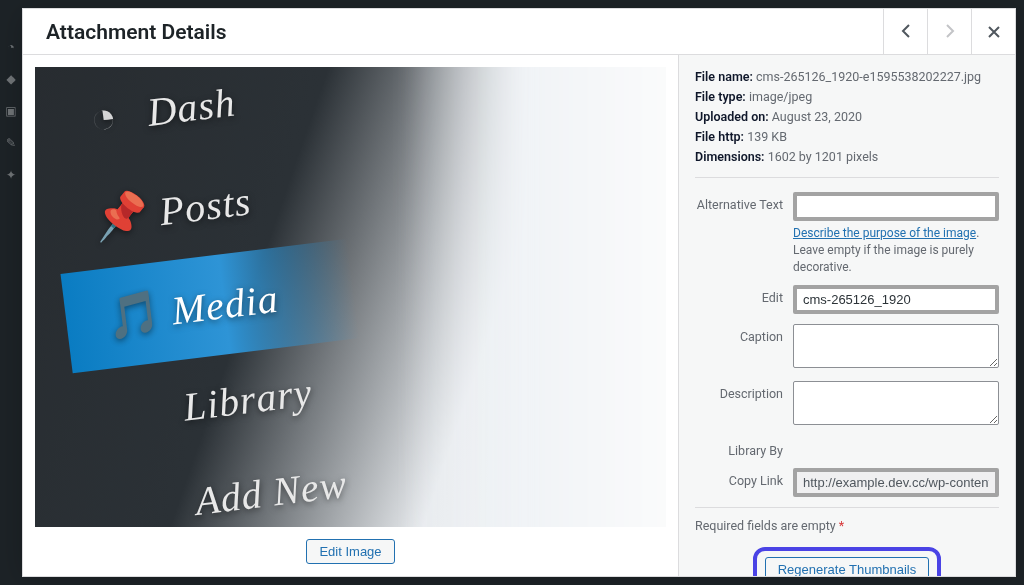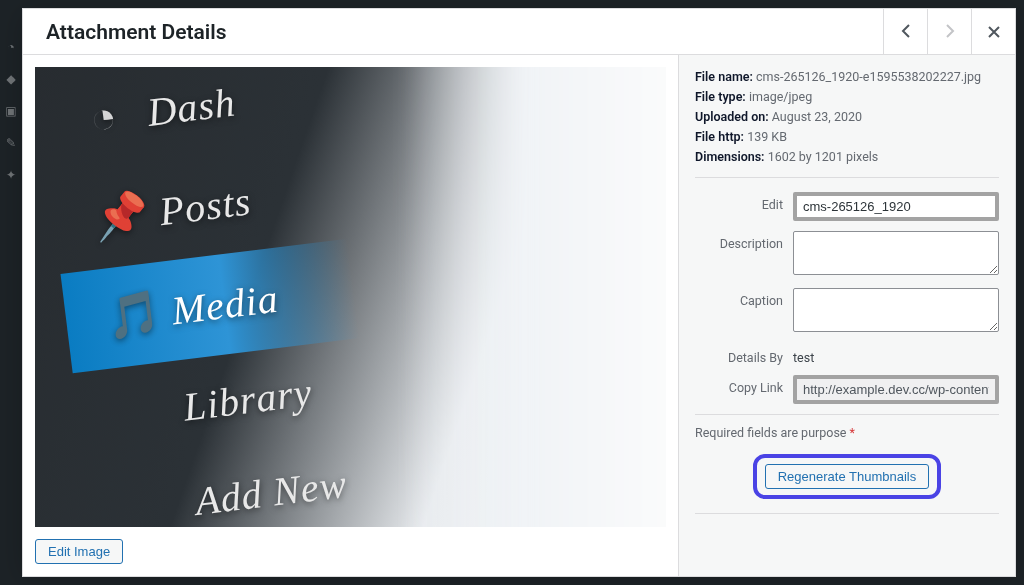--- a/index.html
+++ b/index.html
@@ -117,20 +117,21 @@
       letter-spacing: 1px;
     }
     .sim-row.media {
       background: linear-gradient(90deg, #0a7cc2 0%, #2e94d6 55%, rgba(46,148,214,0) 100%);
       color: #fff;
     }
     .sim-icon { width: 44px; text-align: center; opacity: .9; font-style: normal; }
     .sim-row small { font-size: 40px; font-style: italic; }
     .edit-image-wrap {
       display: flex;
+      justify-content: center;
       padding-top: 12px;
     }
     .btn-secondary {
       background: #f6f7f7;
       border: 1px solid #2271b1;
       color: #2271b1;
       padding: 4px 12px;
       font-size: 13px;
       border-radius: 3px;
       cursor: pointer;
@@ -285,56 +286,64 @@
 
     <div class="details-panel">
       <div class="meta-block">
         <div><strong>File name:</strong> <span>cms-265126_1920-e1595538202227.jpg</span></div>
         <div><strong>File type:</strong> <span>image/jpeg</span></div>
         <div><strong>Uploaded on:</strong> <span>August 23, 2020</span></div>
         <div><strong>File http:</strong> <span>139 KB</span></div>
         <div><strong>Dimensions:</strong> <span>1602 by 1201 pixels</span></div>
       </div>
 
+      <div class="form-row">
+        <div class="form-label">Alternative Text</div>
+        <div class="form-field">
+          <input type="text" style="">
+          <div class="hint">
+            <a href="#">Describe the purpose of the image</a><span>. Leave empty if the image is purely decorative.</span>
+          </div>
+        </div>
+      </div>
 
       <div class="form-row">
         <div class="form-label">Edit</div>
         <div class="form-field">
           <input type="text" value="cms-265126_1920" style="">
         </div>
       </div>
 
       <div class="form-row">
+        <div class="form-label">Caption</div>
+        <div class="form-field">
+          <textarea style=""></textarea>
+        </div>
+      </div>
+
+      <div class="form-row">
         <div class="form-label">Description</div>
         <div class="form-field">
           <textarea style=""></textarea>
         </div>
       </div>
 
       <div class="form-row">
-        <div class="form-label">Caption</div>
-        <div class="form-field">
-          <textarea style=""></textarea>
-        </div>
-      </div>
-
-      <div class="form-row">
-        <div class="form-label">Details By</div>
-        <div class="form-field uploaded-by-val">test</div>
+        <div class="form-label">Library By</div>
       </div>
 
       <div class="form-row">
         <div class="form-label">Copy Link</div>
         <div class="form-field">
           <input type="text" readonly="" value="http://example.dev.cc/wp-content/upl" style="">
         </div>
       </div>
 
       <div class="req-note">
-        <span>Required fields are purpose </span><span class="ast">*</span>
+        <span>Required fields are empty </span><span class="ast">*</span>
       </div>
 
       <div class="regen-wrap">
         <div class="regen-highlight">
           <button class="btn-secondary">Regenerate Thumbnails</button>
         </div>
       </div>
 
     </div>
   </div>

